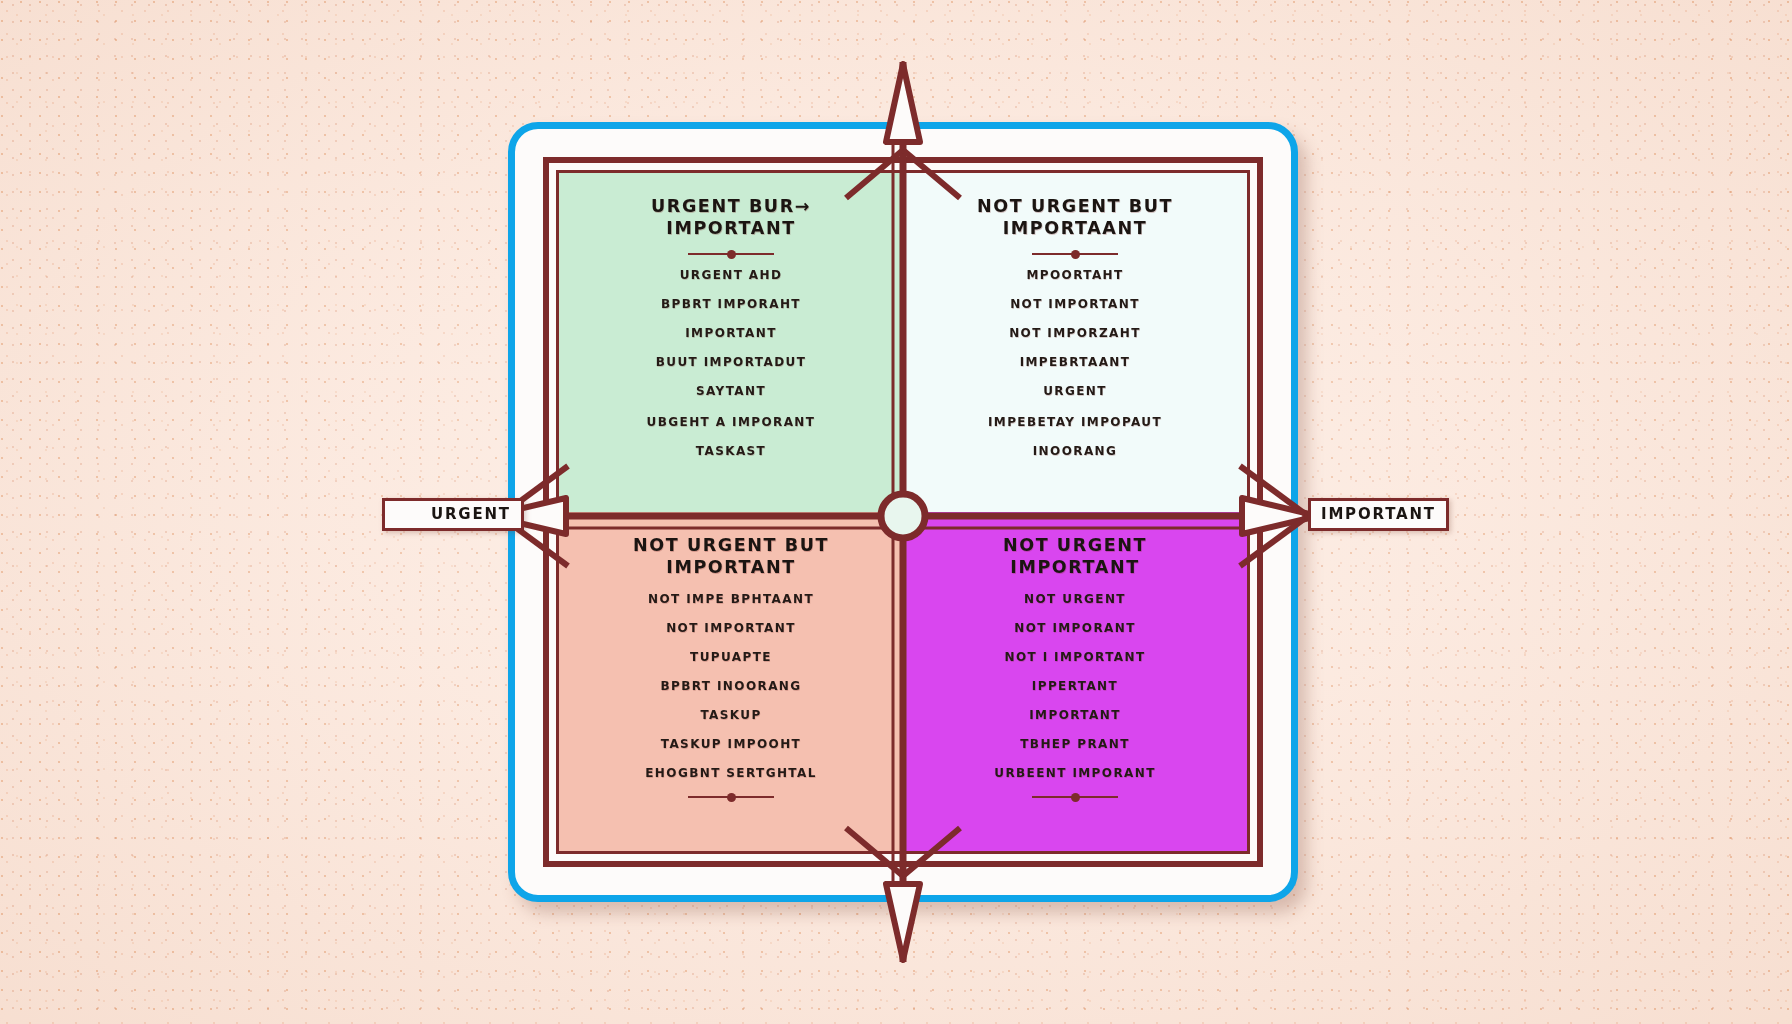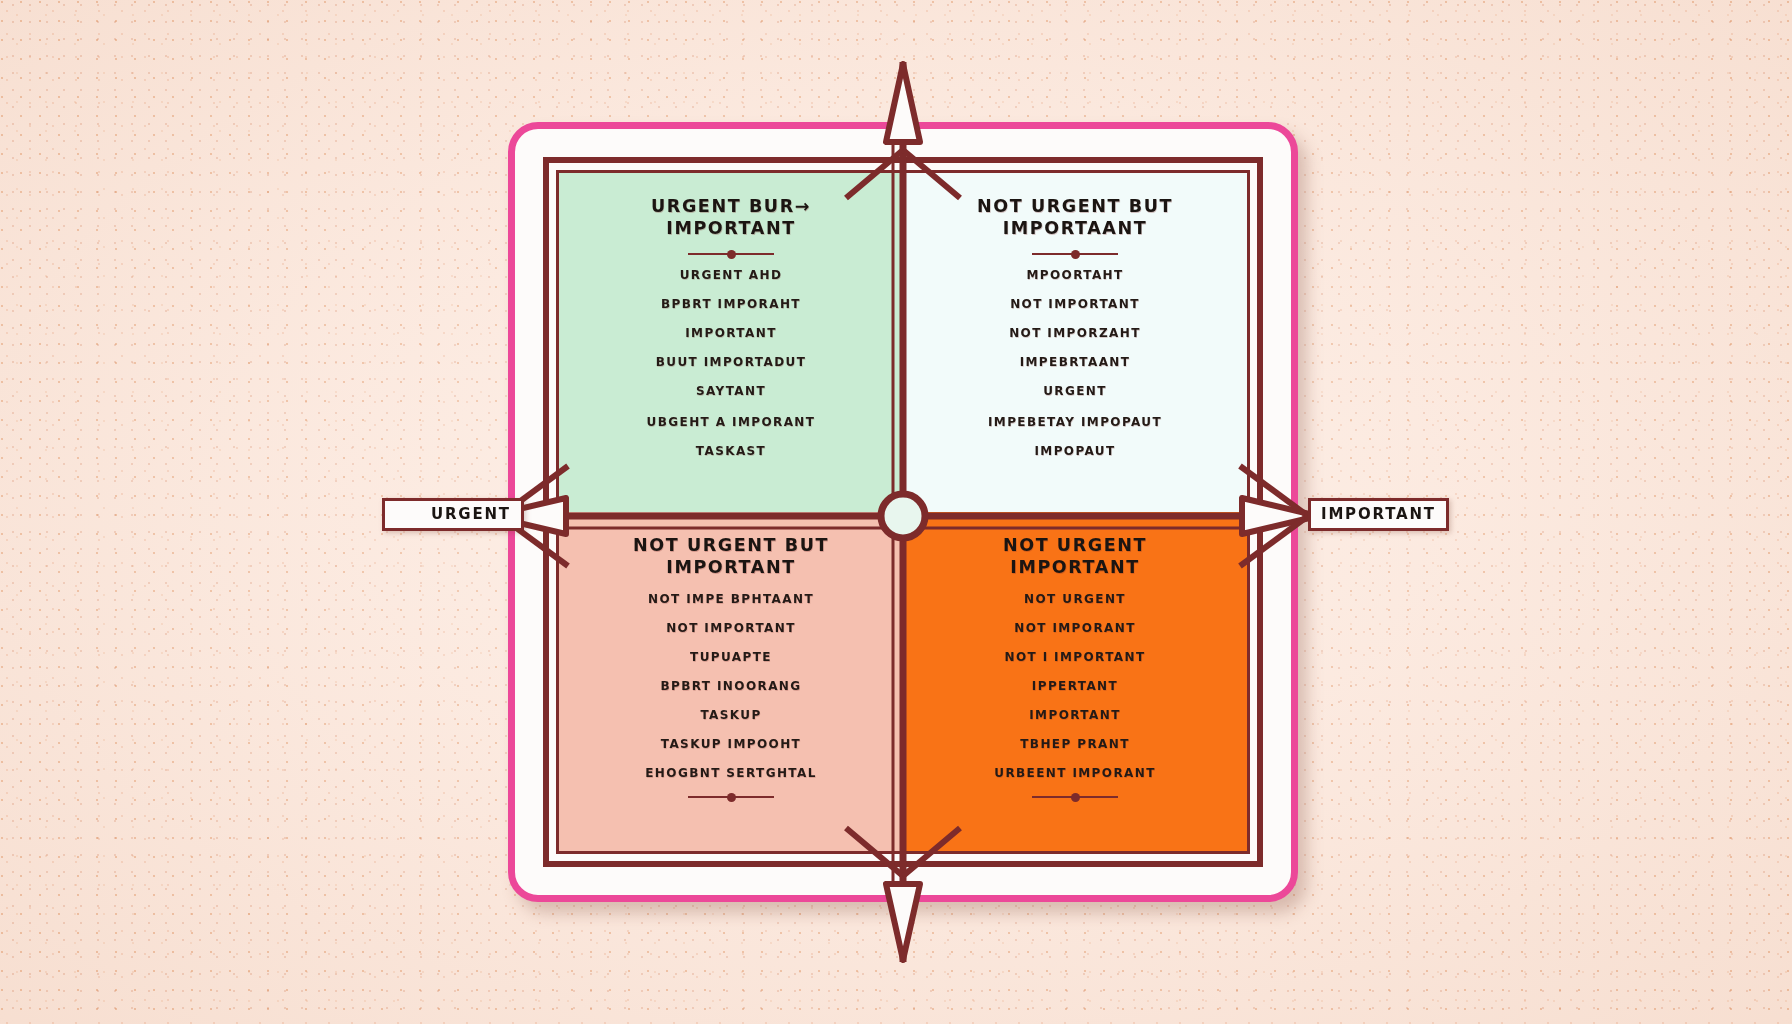--- a/index.html
+++ b/index.html
@@ -37,21 +37,21 @@
   }
 
   
   #matrix-card {
     position: absolute;
     left: 508px;
     top: 122px;
     width: 790px;
     height: 780px;
     box-sizing: border-box;
-    border: 7px solid #ec4899;
+    border: 7px solid #0ea5e9;
     border-radius: 30px;
     background: #fdfbfa;
     box-shadow: 9px 11px 16px rgba(120,60,45,0.26);
     z-index: 3;
   }
   #matrix-inner-frame {
     position: absolute;
     left: 28px;
     top: 28px;
     right: 28px;
@@ -78,21 +78,21 @@
   .quadrant {
     position: relative;
     overflow: hidden;
     padding: 16px 10px 10px 10px;
     box-sizing: border-box;
     text-align: center;
   }
   .q-tl { background: #c9ecd3; }
   .q-tr { background: #f2fbfa; }
   .q-bl { background: #f5c0b0; }
-  .q-br { background: #f97316; }
+  .q-br { background: #d946ef; }
 
   .q-title {
     font-family: "DejaVu Sans", sans-serif;
     font-weight: 700;
     font-size: 17.5px;
     letter-spacing: 1.6px;
     color: #1b1512;
     line-height: 1.28;
     margin: 6px 0 0 0;
     text-shadow: 0.6px 0.6px 0 rgba(125,43,43,0.28);
@@ -235,21 +235,21 @@
           <span>NOT URGENT BUT</span><br>
           <span>IMPORTAANT</span>
         </div>
         <div class="q-divider"></div>
         <div class="q-item">MPOORTAHT</div>
         <div class="q-item">NOT IMPORTANT</div>
         <div class="q-item">NOT IMPORZAHT</div>
         <div class="q-item">IMPEBRTAANT</div>
         <div class="q-item">URGENT</div>
         <div class="q-item spaced-above">IMPEBETAY  IMPOPAUT</div>
-        <div class="q-item">IMPOPAUT</div>
+        <div class="q-item">INOORANG</div>
       </div>
 
       <div class="quadrant q-bl">
         <div class="q-title">
           <span>NOT URGENT BUT</span><br>
           <span>IMPORTANT</span>
         </div>
         <div style="height:14px"></div>
         <div class="q-item">NOT IMPE BPHTAANT</div>
         <div class="q-item">NOT IMPORTANT</div>

